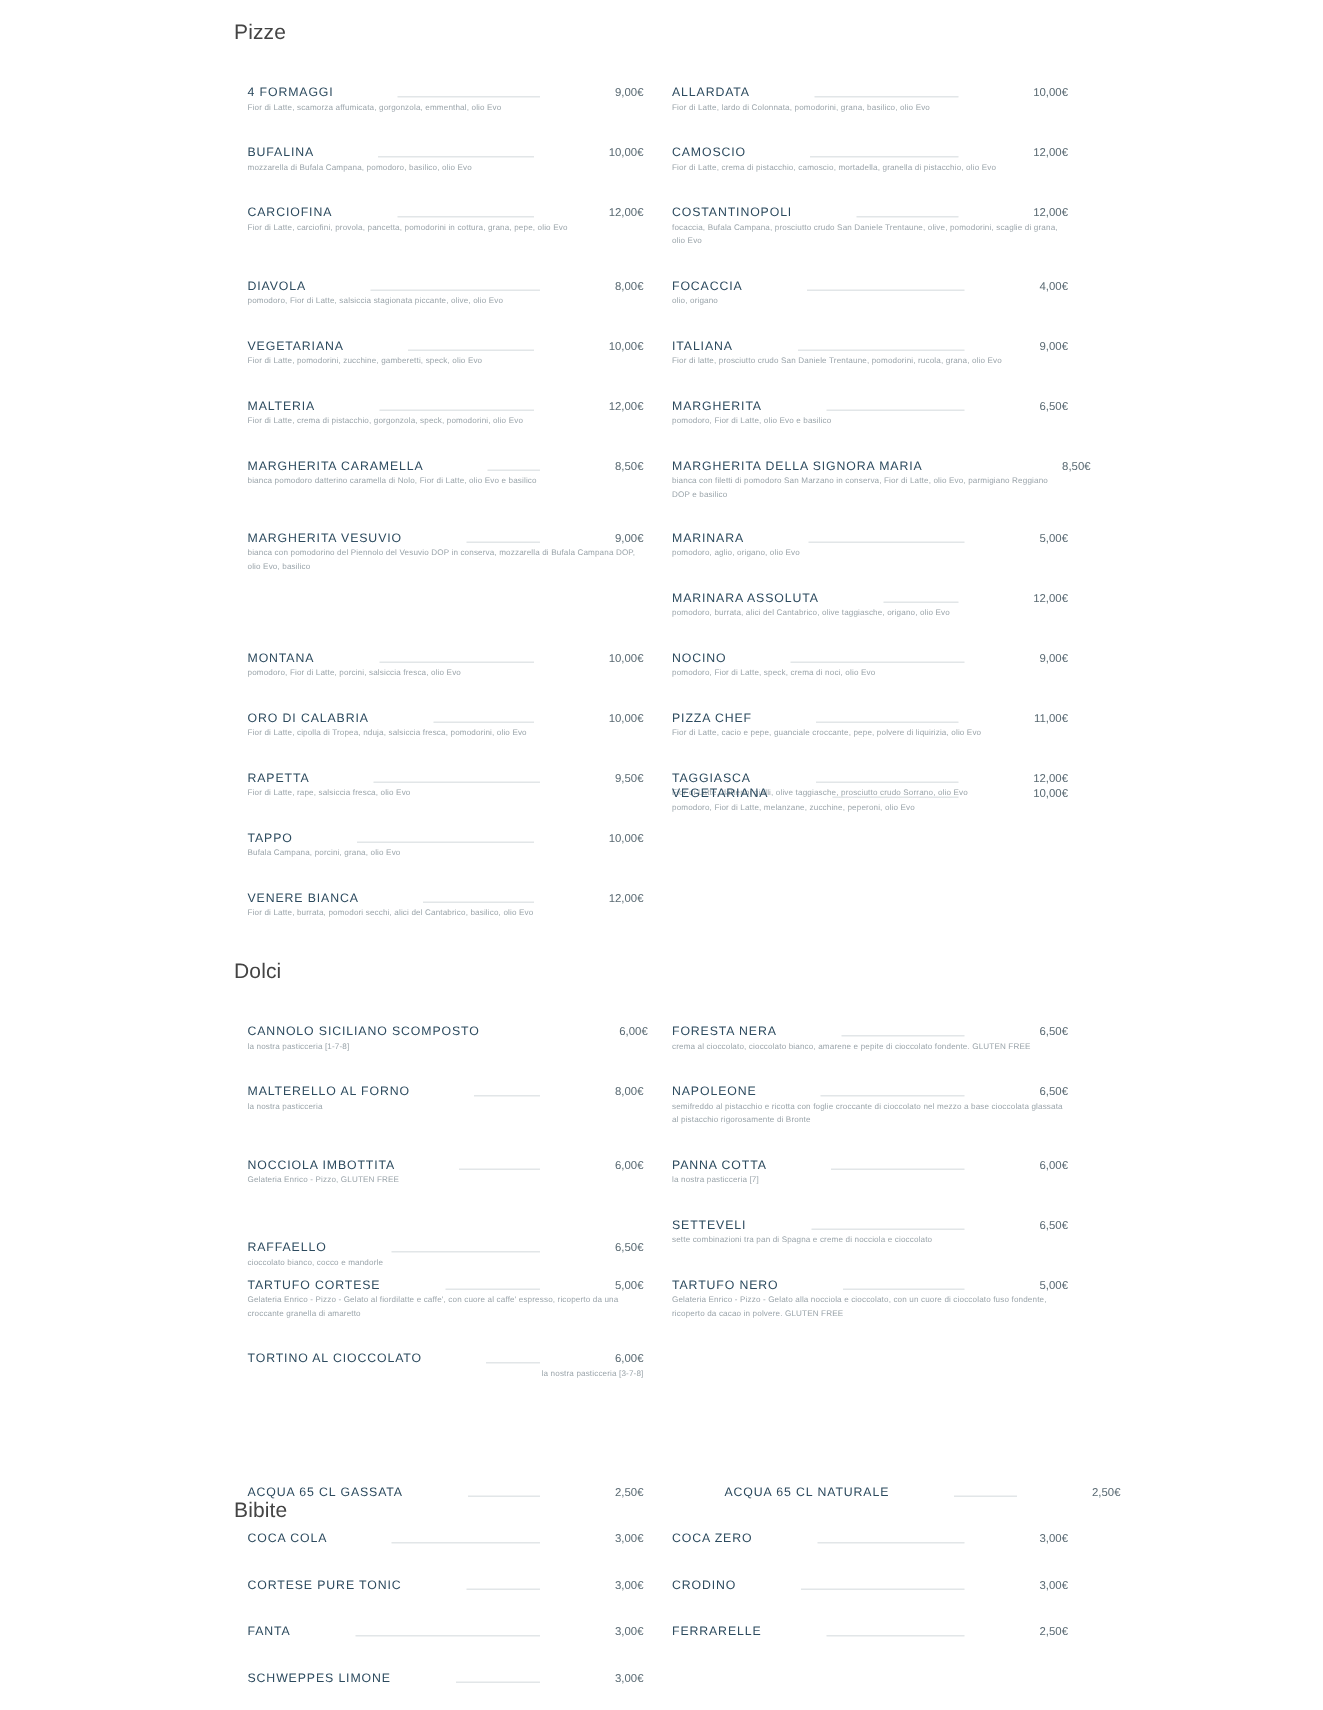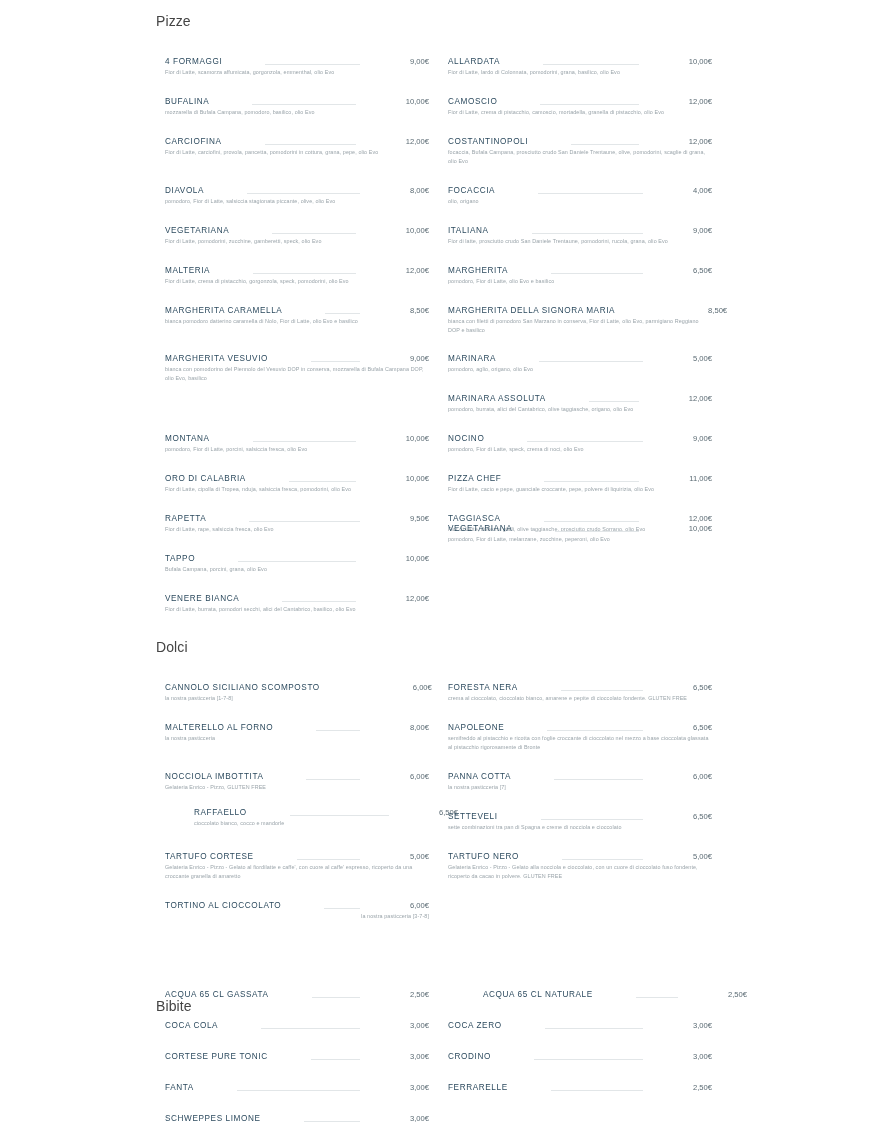--- a/index.html
+++ b/index.html
@@ -252,21 +252,21 @@
         <div class="desc">la nostra pasticceria</div>
       </div>
       <div class="item" style="top: 89px;">
         <div class="row">
           <span class="name">NOCCIOLA IMBOTTITA</span>
           <span class="leader"></span>
           <span class="price">6,00€</span>
         </div>
         <div class="desc">Gelateria Enrico - Pizzo, GLUTEN FREE</div>
       </div>
-      <div class="item" style="top: 125px; margin-left: 29px;">
+      <div class="item" style="top: 144px;">
         <div class="row">
           <span class="name">RAFFAELLO</span>
           <span class="leader"></span>
           <span class="price">6,50€</span>
         </div>
         <div class="desc">cioccolato bianco, cocco e mandorle</div>
       </div>
       <div class="item" style="top: 169px;">
         <div class="row">
           <span class="name">TARTUFO CORTESE</span>

